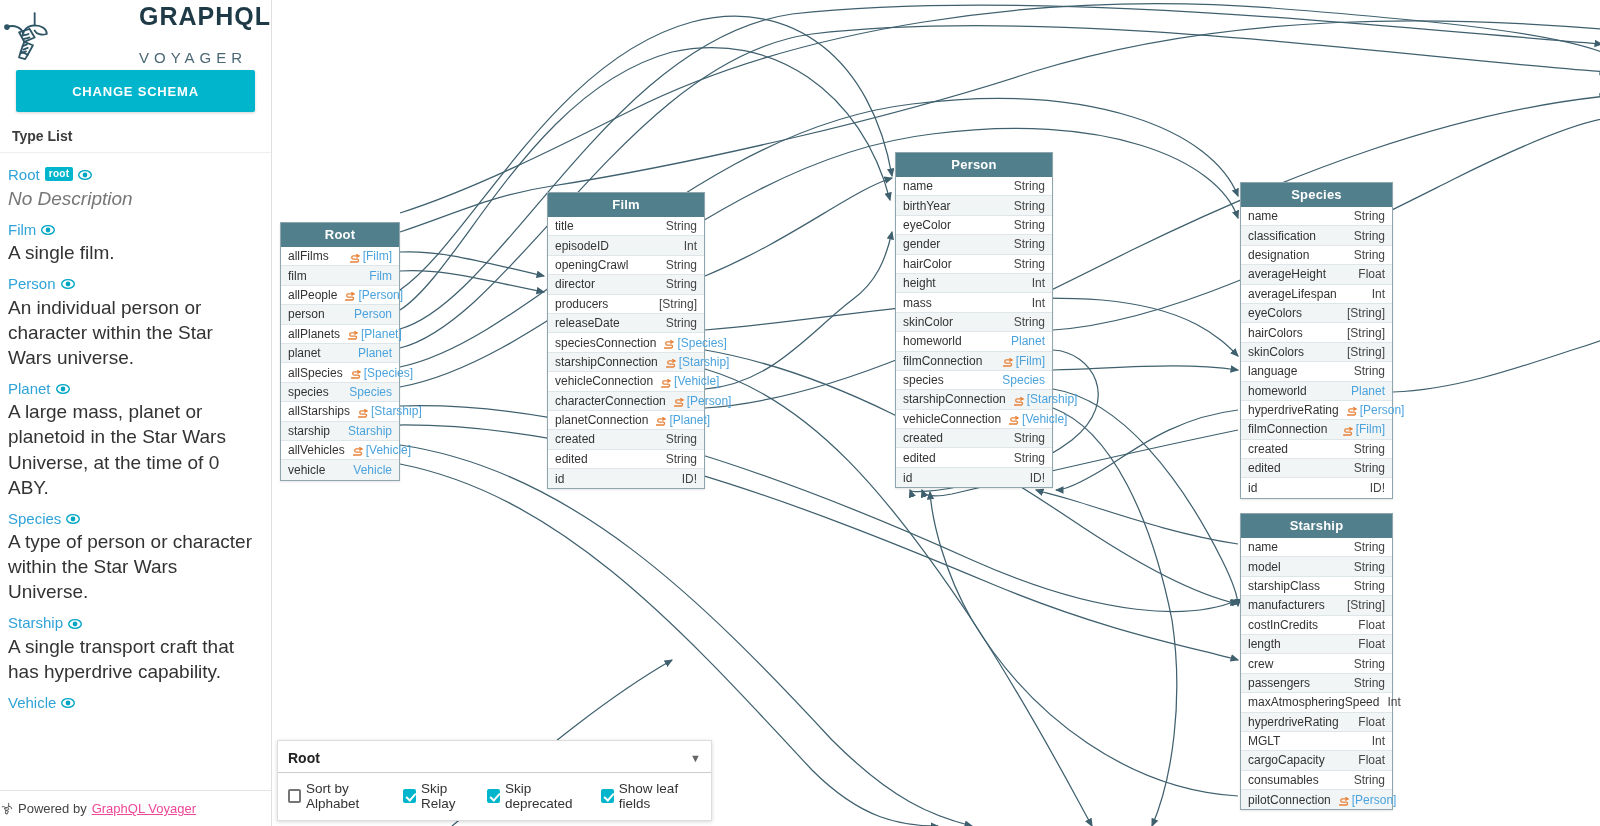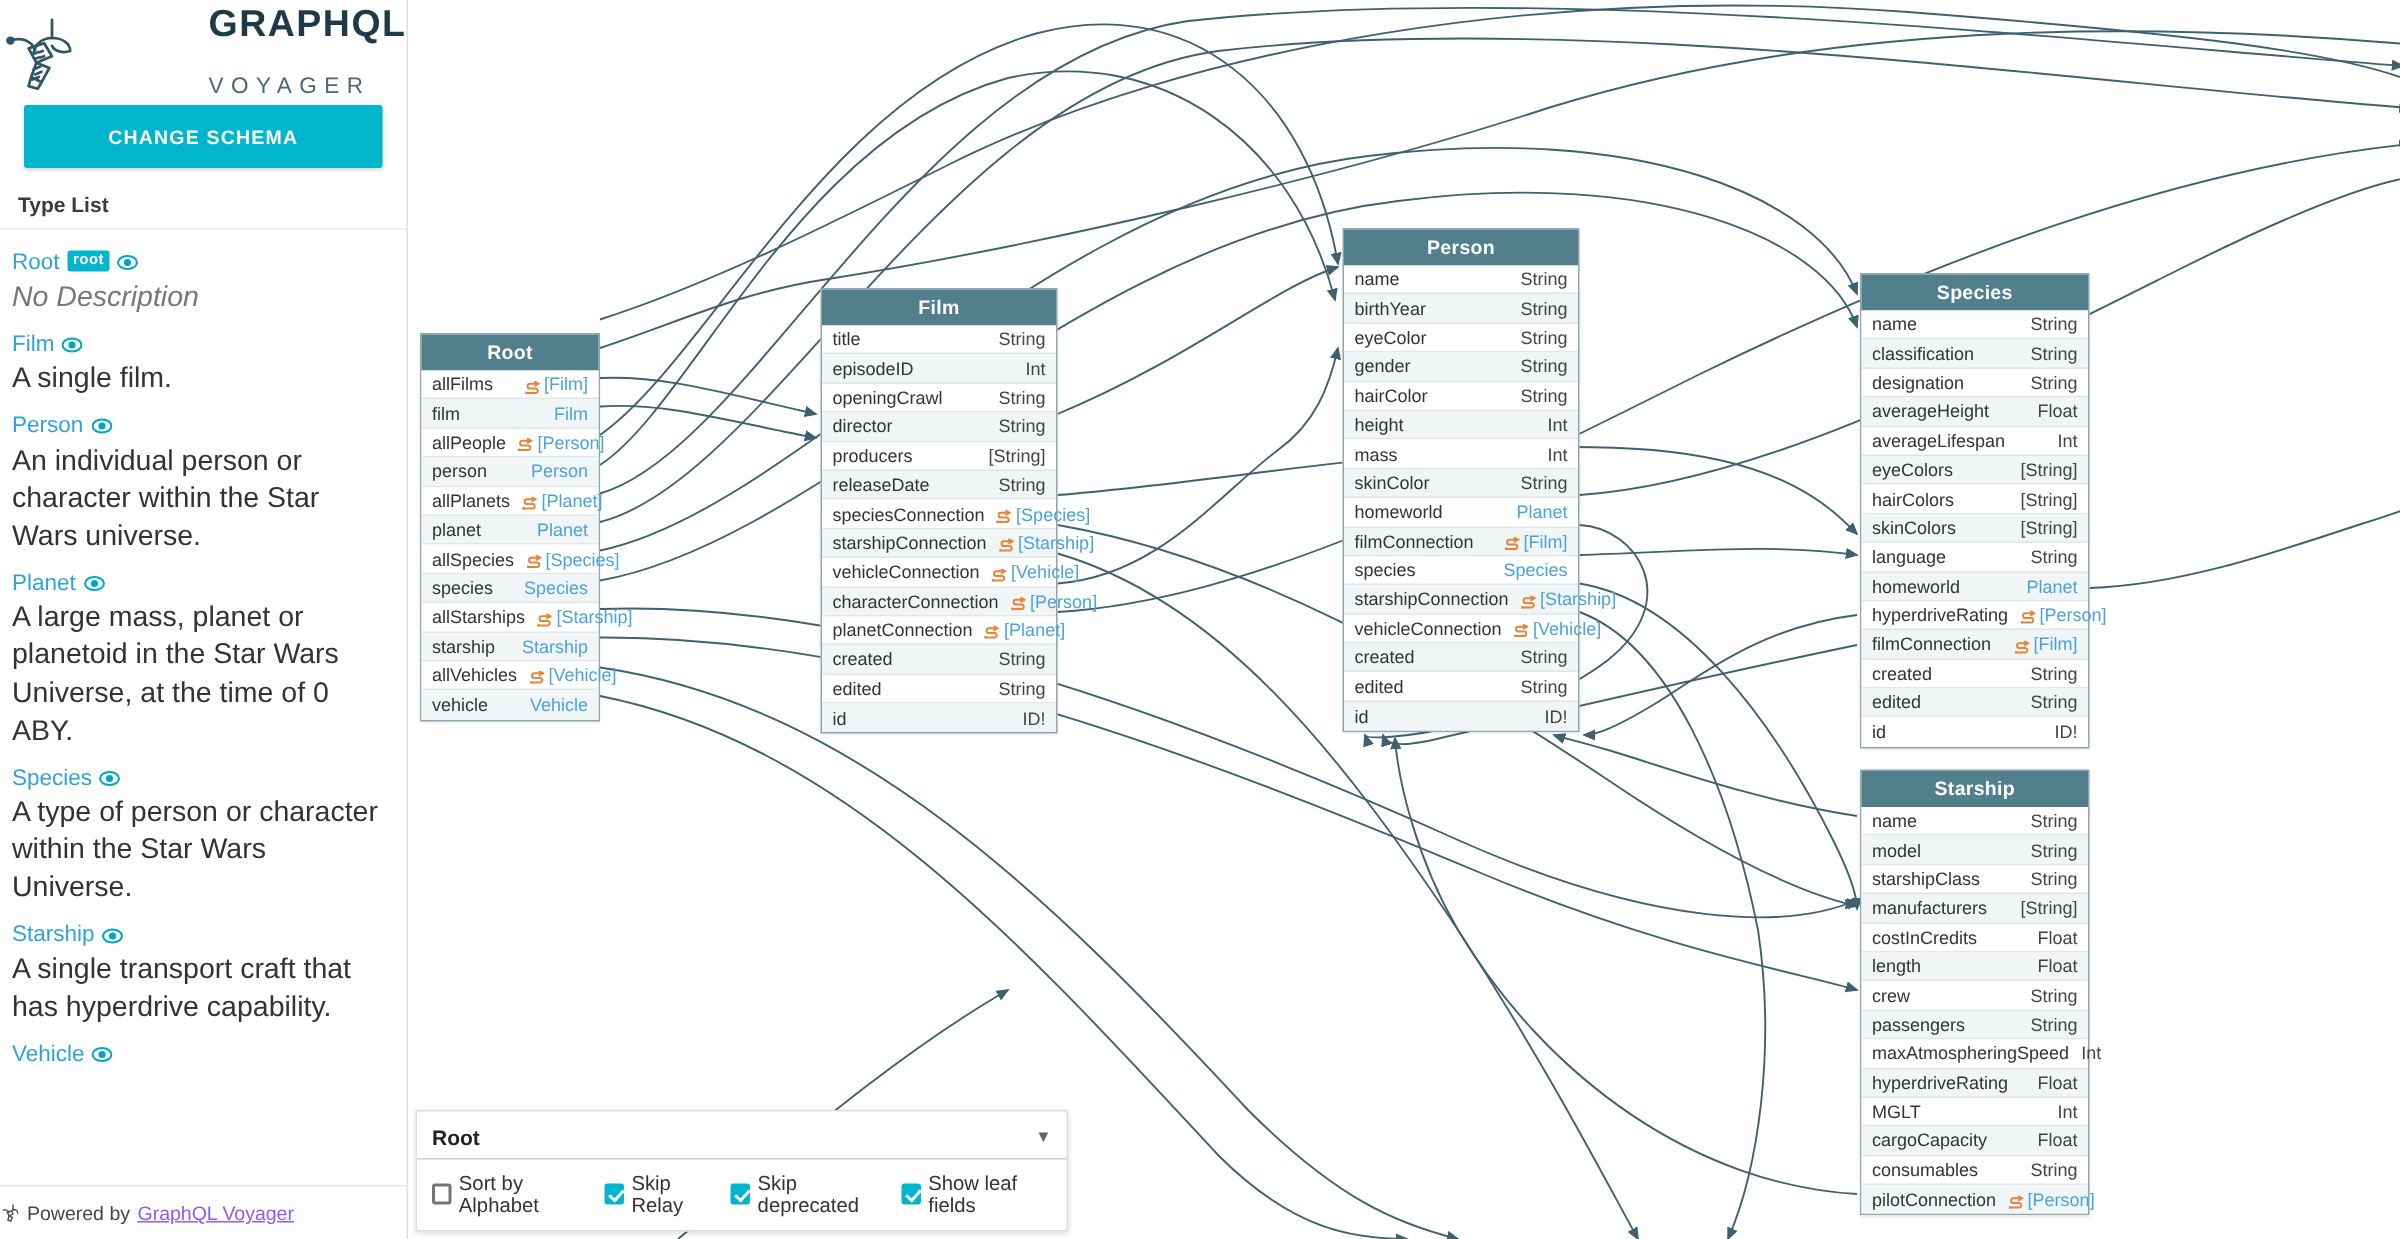--- a/index.html
+++ b/index.html
@@ -87,21 +87,21 @@
   .type-desc {
     font-size: 19px; color: #333; margin-top: 2px;
     line-height: 1.32; max-width: 252px;
   }
   .type-desc.nodesc { font-style: italic; color: #777; }
   .footer {
     border-top: 1px solid #e4e4e4;
     height: 36px; display:flex; align-items:center; 
     gap: 5px; font-size: 13px; color:#444;
   }
-  .footer a { color: #8b5cf6; text-decoration: underline; }
+  .footer a { color: #ec4899; text-decoration: underline; }
 
   
   #graph {
     position: relative;
     flex: 1 1 auto;
     height: 826px;
     background: #fff;
     overflow: hidden;
   }
   #edges { position:absolute; left:0; top:0; width:1328px; height:826px; }

